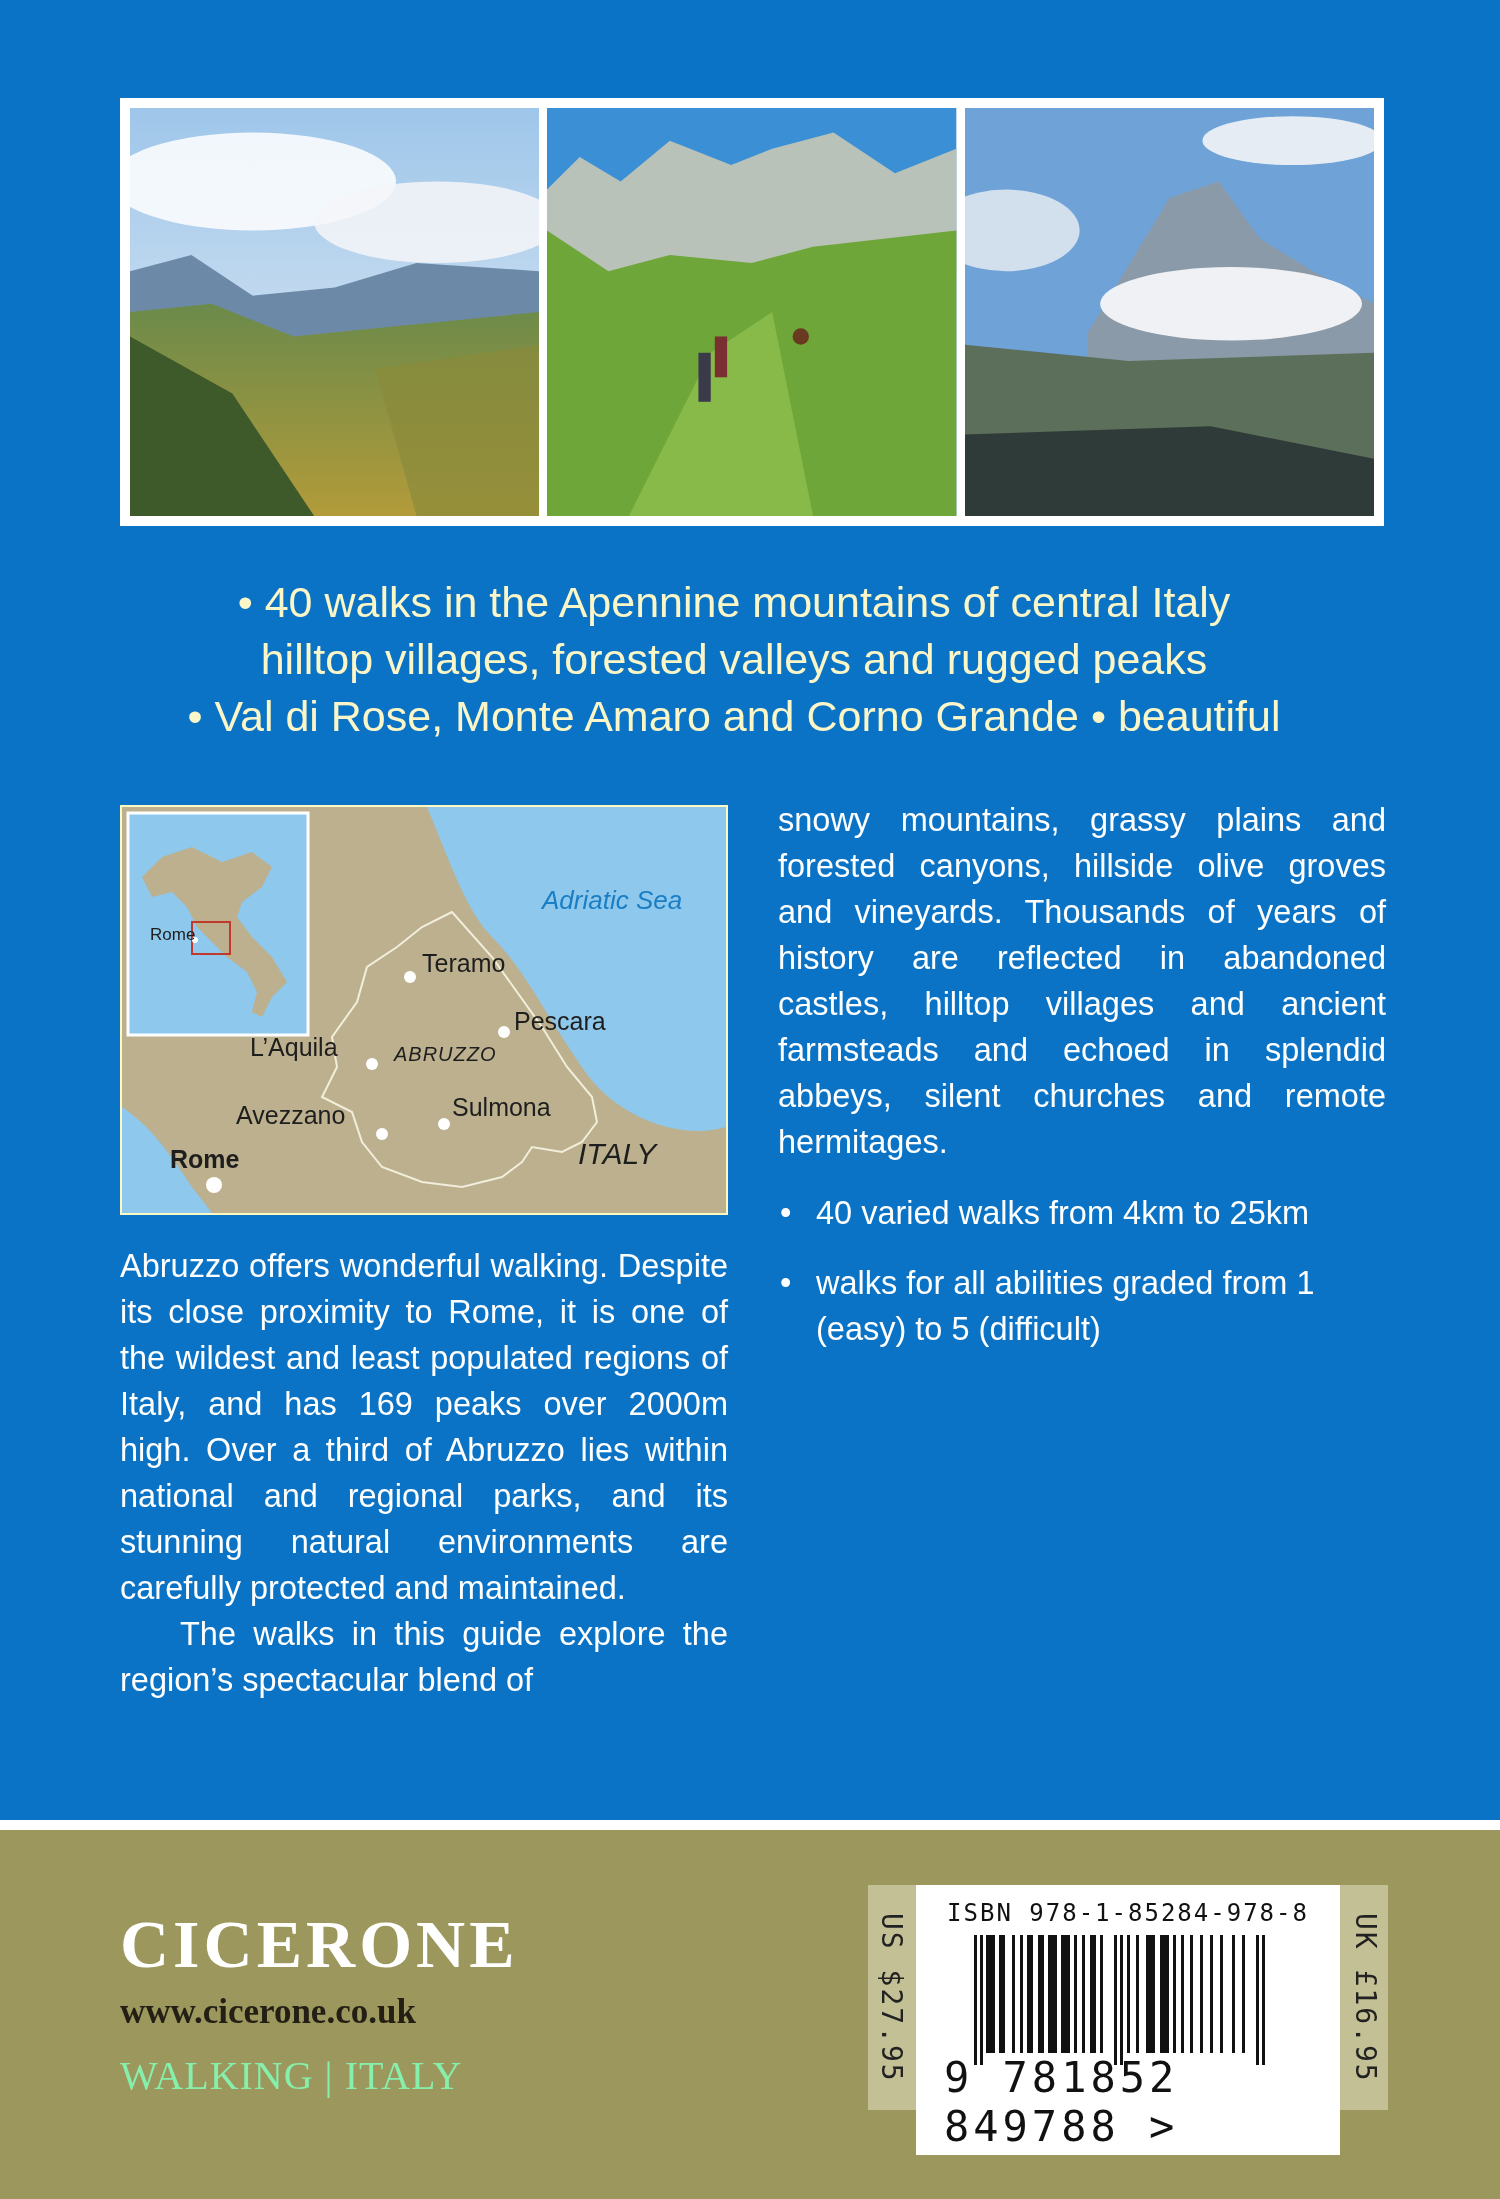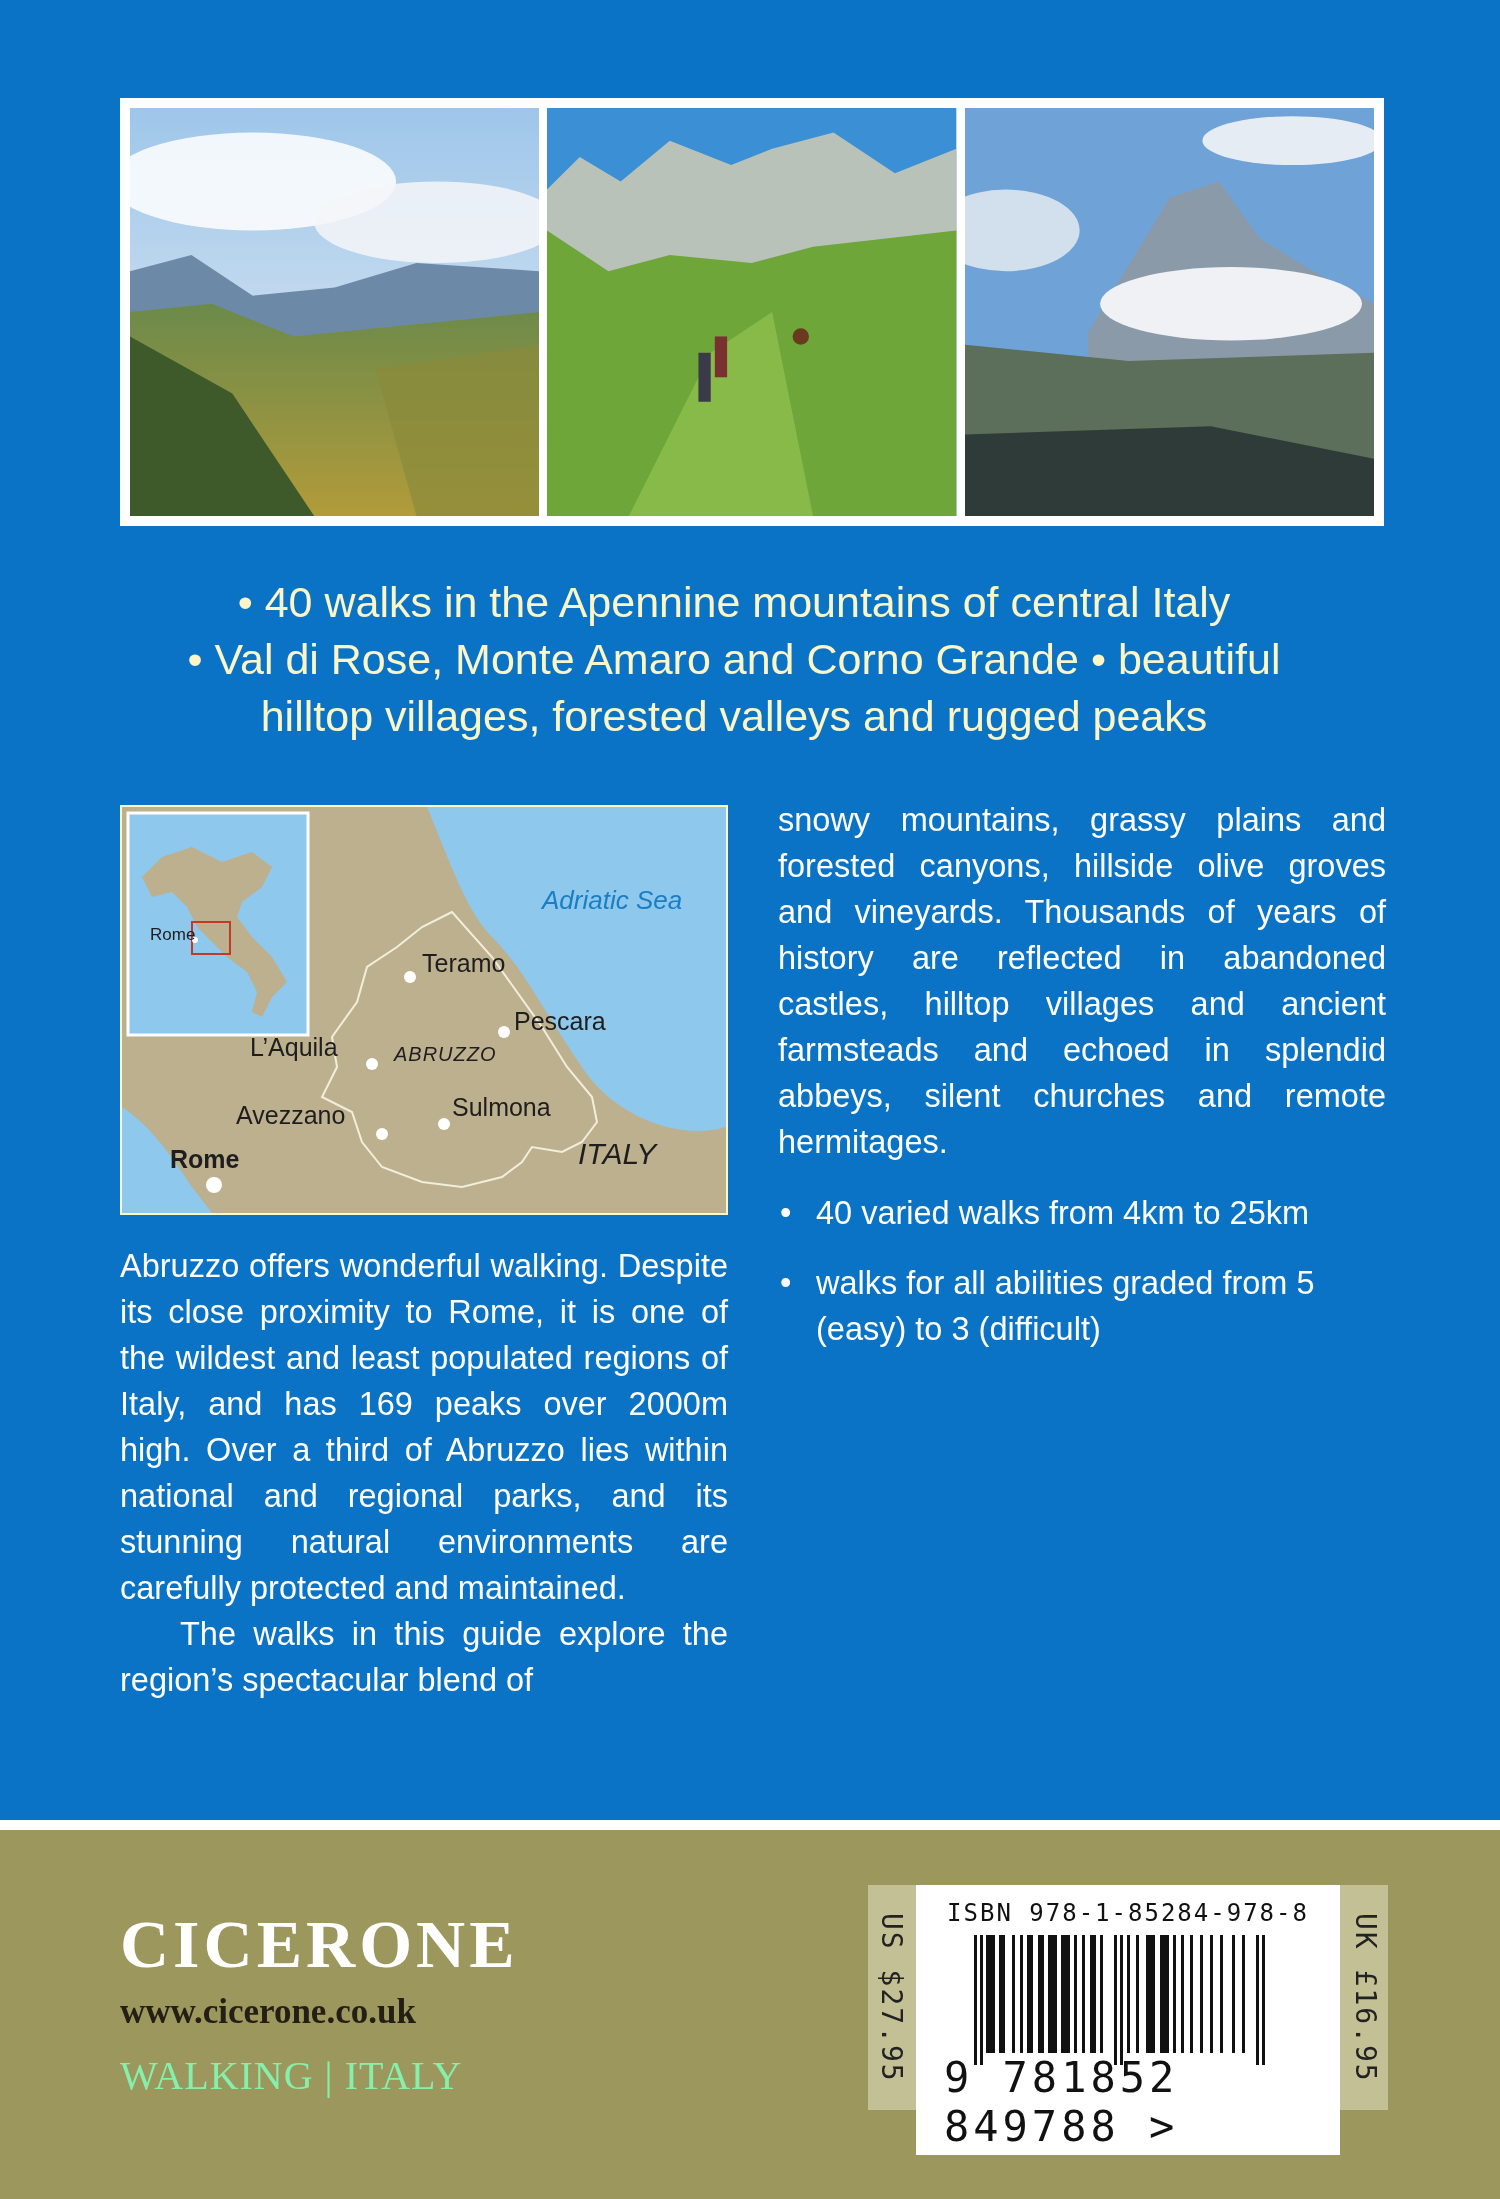--- a/index.html
+++ b/index.html
@@ -89,22 +89,22 @@
       <ellipse cx="65" cy="48" rx="32" ry="9" fill="#f4f6f8" opacity="0.95"></ellipse>
       <ellipse cx="10" cy="30" rx="18" ry="10" fill="#e4eaf0" opacity="0.85"></ellipse>
       <polygon points="0,58 40,62 100,60 100,100 0,100" fill="#5c6f5a"></polygon>
       <polygon points="0,80 60,78 100,86 100,100 0,100" fill="#2f3b38"></polygon>
     </svg>
   </div>
 </div>
 
 <div class="tagline">
   <div>• 40 walks in the Apennine mountains of central Italy</div>
+  <div>hilltop villages, forested valleys and rugged peaks</div>
   <div>• Val di Rose, Monte Amaro and Corno Grande • beautiful</div>
-  <div>hilltop villages, forested valleys and rugged peaks</div>
 </div>
 
 <div class="map">
   <svg viewBox="0 0 604 406" xmlns="http://www.w3.org/2000/svg">
     <rect width="604" height="406" fill="#bcb08e"></rect>
 
     <path d="M305,0 L604,0 L604,320 C570,330 530,320 500,300 C470,280 460,260 440,230 C420,200 400,160 370,130 C345,105 330,60 305,0 Z" fill="#8ec8ec"></path>
 
     <path d="M0,300 C30,320 50,350 70,380 L90,406 L0,406 Z" fill="#8ec8ec"></path>
 
@@ -138,21 +138,21 @@
   <p>snowy mountains, grassy plains and forested canyons, hillside olive groves and vineyards. Thousands of years of history are reflected in abandoned castles, hilltop villages and ancient farmsteads and echoed in splendid abbeys, silent churches and remote hermitages.</p>
 </div>
 
 <div class="col-text left-text">
   <p>Abruzzo offers wonderful walking. Despite its close proximity to Rome, it is one of the wildest and least populated regions of Italy, and has 169 peaks over 2000m high. Over a third of Abruzzo lies within national and regional parks, and its stunning natural environments are carefully protected and maintained.</p>
   <p class="indent">The walks in this guide explore the region’s spectacular blend of</p>
 </div>
 
 <ul class="bullets">
   <li>40 varied walks from 4km to 25km</li>
-  <li>walks for all abilities graded from 5 (easy) to 3 (difficult)</li>
+  <li>walks for all abilities graded from 1 (easy) to 5 (difficult)</li>
 </ul>
 
 <div class="logo-fill">CICERONE</div>
 <div class="website">www.cicerone.co.uk</div>
 <div class="category">WALKING | ITALY</div>
 
 <div class="barcode-box">
   <div class="price us">
       <span>US $27.95</span>
     </div>

